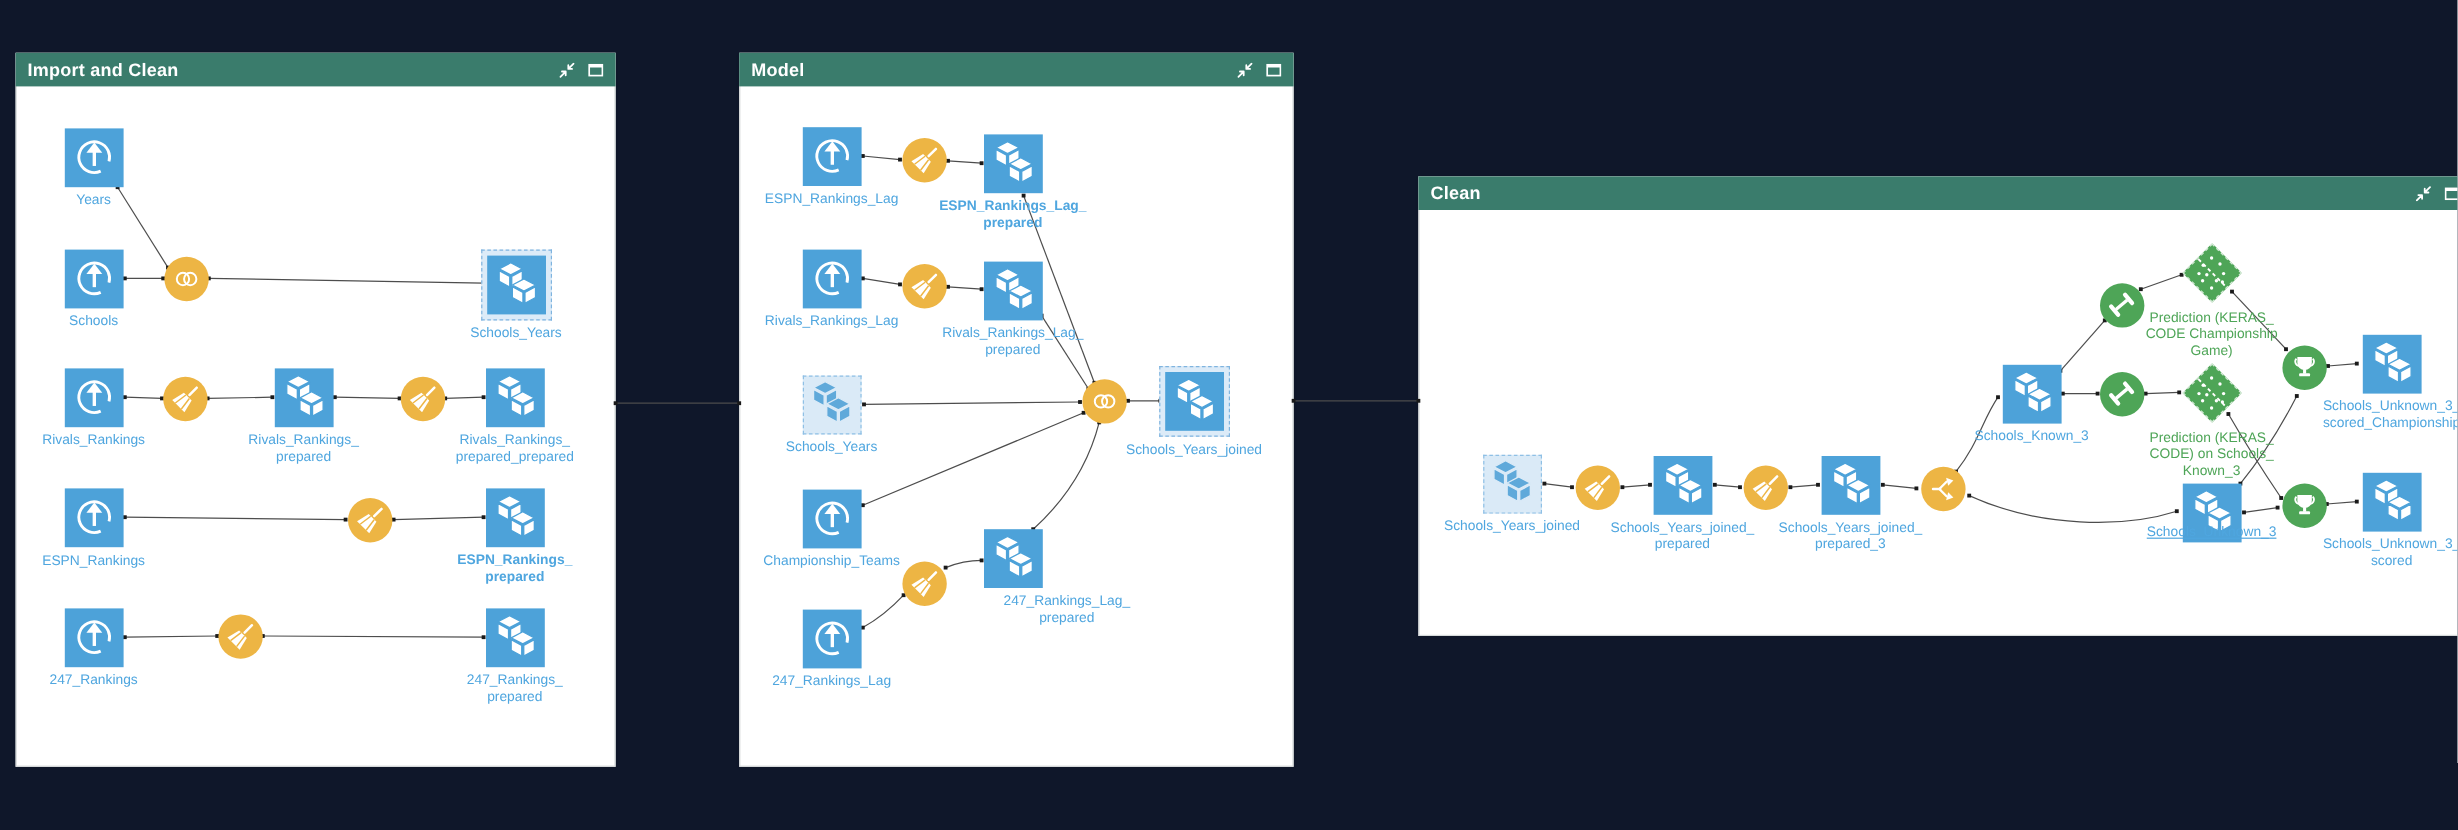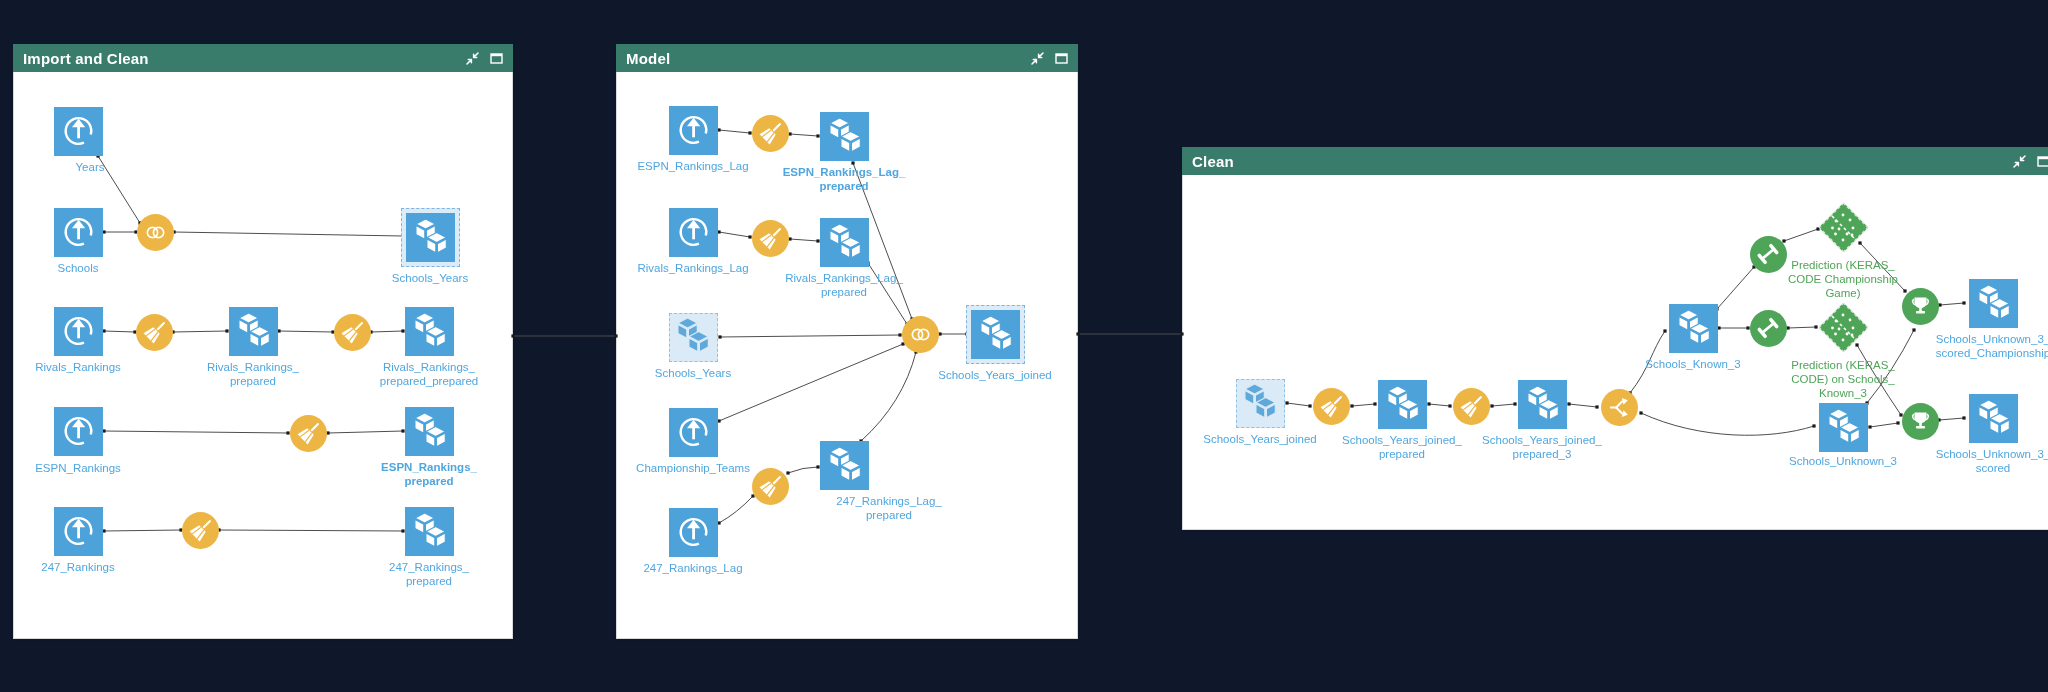--- a/index.html
+++ b/index.html
@@ -215,21 +215,21 @@
       <rect x="1962.4" y="301.4" width="3.2" height="3.2" fill="#1a1a1a"></rect>
       <path d="M1939,420 L1964,418" fill="none" stroke="#4d4d4d" stroke-width="1"></path>
       <rect x="1937.4" y="418.4" width="3.2" height="3.2" fill="#1a1a1a"></rect>
       <rect x="1962.4" y="416.4" width="3.2" height="3.2" fill="#1a1a1a"></rect>
     </svg>
     <div class="node box" style="left: 53.5px; top: 106.5px;"><span><svg viewBox="0 0 49 49" width="49" height="49">
           <circle cx="24.5" cy="24" r="12.8" fill="none" stroke="#fff" stroke-width="2.4" stroke-dasharray="69 12" transform="rotate(65 24.5 24)"></circle>
           <rect x="23.2" y="19" width="2.8" height="12.3" fill="#fff"></rect>
           <polygon points="24.6,11.8 31.2,20.3 18,20.3" fill="#fff"></polygon>
         </svg></span></div>
-    <div class="node-label" style="left: 15px; top: 159.5px;">Years</div>
+    <div class="node-label" style="left: 3px; top: 159.5px;">Years</div>
     <div class="node box" style="left: 53.5px; top: 207.5px;"><span><svg viewBox="0 0 49 49" width="49" height="49">
           <circle cx="24.5" cy="24" r="12.8" fill="none" stroke="#fff" stroke-width="2.4" stroke-dasharray="69 12" transform="rotate(65 24.5 24)"></circle>
           <rect x="23.2" y="19" width="2.8" height="12.3" fill="#fff"></rect>
           <polygon points="24.6,11.8 31.2,20.3 18,20.3" fill="#fff"></polygon>
         </svg></span></div>
     <div class="node-label" style="left: 3px; top: 260.5px;">Schools</div>
     <div class="node circle" style="width: 37px; height: 37px; background: rgb(237, 181, 68); left: 136.5px; top: 213.5px;">
       <span style="display:inline-flex">
         <svg viewBox="0 0 49 49" width="37" height="37">
           <circle cx="20.5" cy="24.5" r="6.8" fill="none" stroke="#fff" stroke-width="2.2"></circle>
@@ -757,21 +757,21 @@
             </g>
           </g>
           <g transform="translate(20.5,19) scale(0.92)">
             <g fill="#fff" stroke="#4da2d9" stroke-width="1.2" stroke-linejoin="round">
               <polygon points="11,0.5 21.5,6 11,11.5 0.5,6"></polygon>
               <polygon points="0.5,7.6 10.1,12.8 10.1,22.5 0.5,17.3"></polygon>
               <polygon points="21.5,7.6 11.9,12.8 11.9,22.5 21.5,17.3"></polygon>
             </g>
           </g>
         </svg></span></div>
-    <div class="node-label" style="left: 1768px; top: 454px;">Schools_Unknown_3</div>
+    <div class="node-label" style="left: 1768px; top: 437px; text-decoration: underline;">Schools_Unknown_3</div>
     <div class="node circle" style="width: 37px; height: 37px; background: rgb(78, 165, 87); left: 1901.5px; top: 402.5px;">
       <span style="display:inline-flex">
         <svg viewBox="0 0 49 49" width="37" height="37">
           <g fill="#fff">
             <path d="M16.5,12.5 h16 v6.5 a8,8 0 0 1 -16,0 z"></path>
             <rect x="22.8" y="26" width="3.4" height="5"></rect>
             <rect x="18.5" y="30.5" width="12" height="3.4" rx="1"></rect>
           </g>
           <path d="M15.5,14.5 a4.6,4.6 0 0 0 3.5,7.8" fill="none" stroke="#fff" stroke-width="2"></path>
           <path d="M33.5,14.5 a4.6,4.6 0 0 1 -3.5,7.8" fill="none" stroke="#fff" stroke-width="2"></path>

